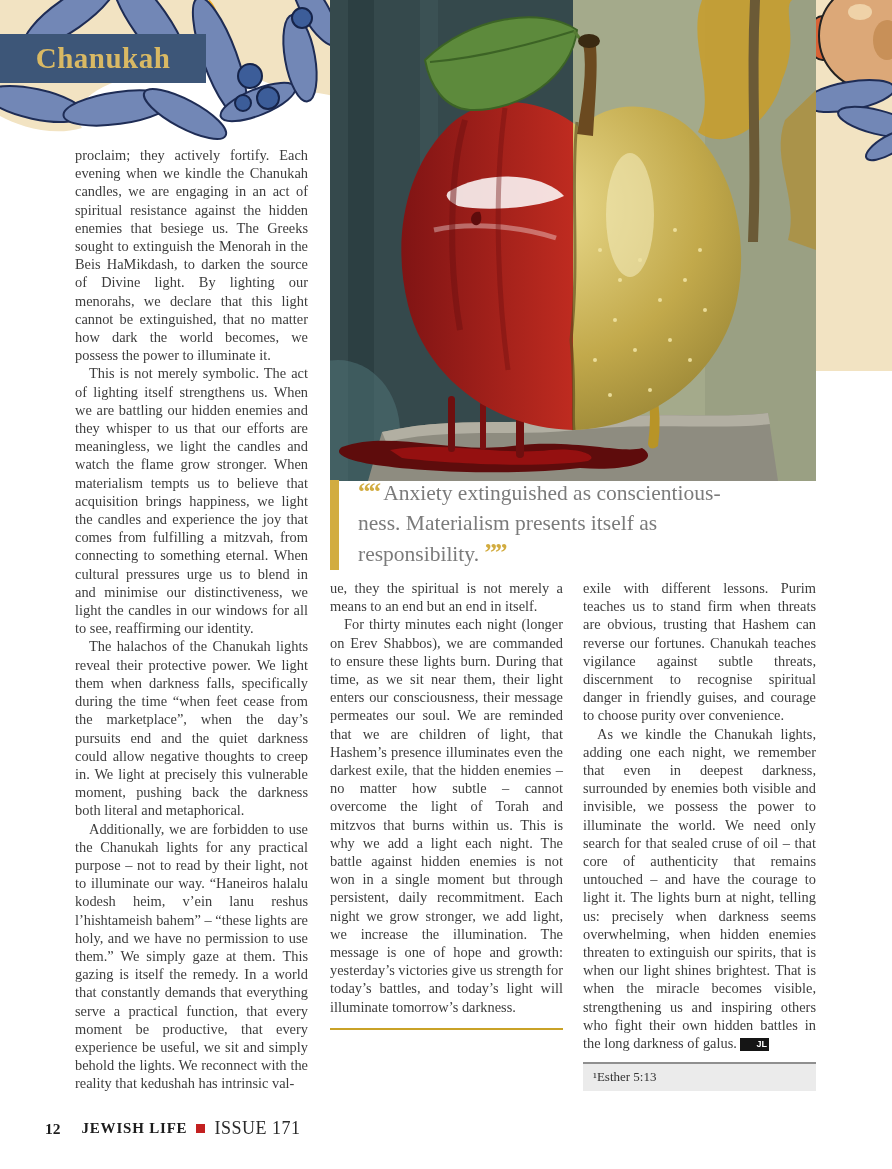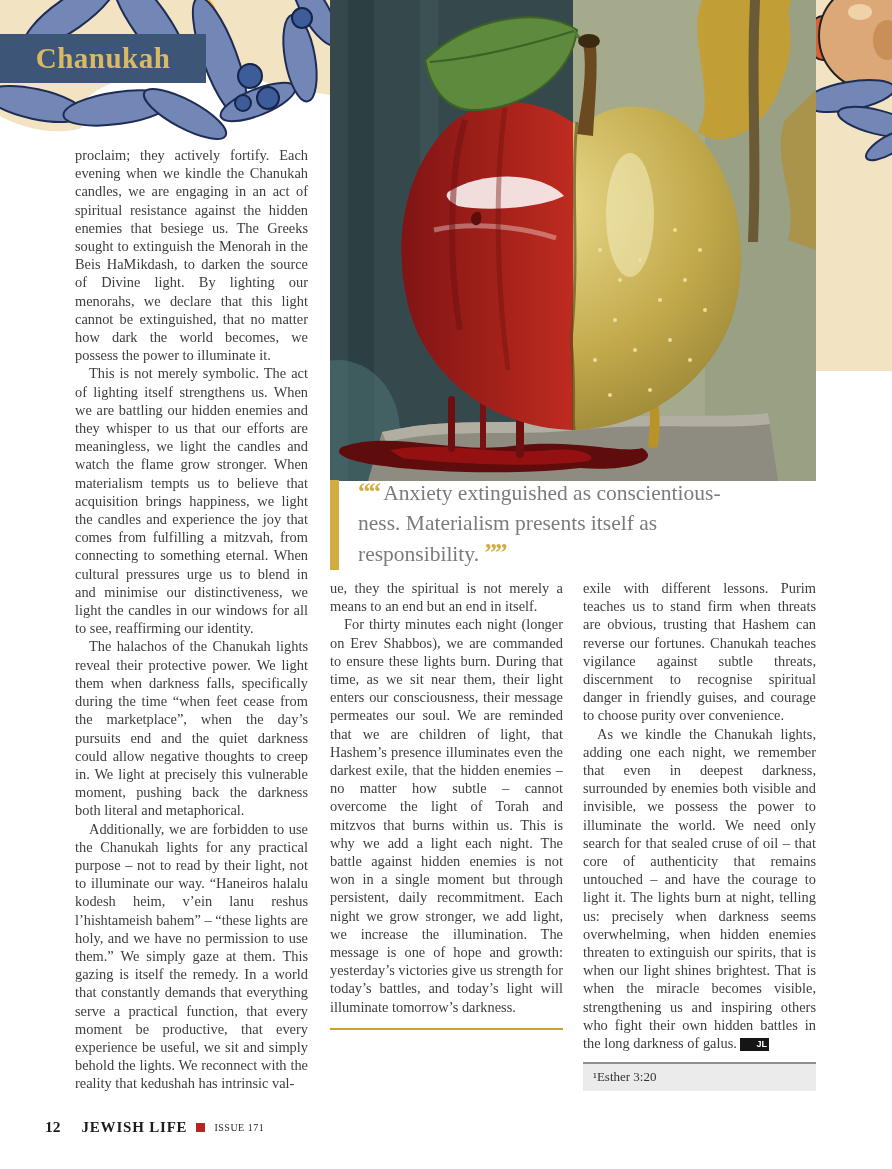--- a/index.html
+++ b/index.html
@@ -37,21 +37,21 @@
             font:bold 9px/11px "Liberation Sans",sans-serif;padding:1px 2px;
             vertical-align:1px;letter-spacing:0;}
   .footnote-box{margin-top:10px;background:#EBEBEB;border-top:2px solid #8f8f8f;
                 padding:5px 10px 6px 10px;font-size:13px;color:#333;}
 
   
   .footer{position:absolute;left:45px;top:1118px;display:flex;align-items:center;gap:9px;}
   .footer .pageno{font-size:15.5px;font-weight:bold;color:#1d1d1d;margin-right:12px;}
   .footer .mag{font-size:15px;font-weight:bold;letter-spacing:0.8px;color:#1d1d1d;}
   .footer .sq{width:9px;height:9px;background:#C32020;}
-  .footer .issue{font-size:10px;color:#2a2a2a;letter-spacing:0.5px;}
+  .footer .issue{font-size:18px;color:#2a2a2a;letter-spacing:0.5px;}
 </style>
 </head>
 <body>
 
 <div class="page">
 
   <svg class="header-deco" viewBox="0 0 330 150">
     <path d="M0 0 H330 V98 C302 134 252 118 212 126 C162 136 122 116 82 128 C52 137 18 126 0 116 Z" fill="#F2E3C2"></path>
     <ellipse cx="190" cy="116" rx="112" ry="46" fill="#ffffff"></ellipse>
     <ellipse cx="305" cy="128" rx="60" ry="36" fill="#ffffff"></ellipse>
@@ -190,21 +190,21 @@
     </div>
     <hr class="gold-rule">
   </div>
 
   <div class="col col-3">
     <div>
       <p>exile with different lessons. Purim teaches us to stand firm when threats are obvious, trusting that Hashem can reverse our fortunes. Chanukah teaches vigilance against subtle threats, discernment to recognise spiritual danger in friendly guises, and courage to choose purity over convenience.</p>
     </div>
     <p class="indent"><span>As we kindle the Chanukah lights, adding one each night, we remember that even in deepest darkness, surrounded by enemies both visible and invisible, we possess the power to illuminate the world. We need only search for that sealed cruse of oil – that core of authenticity that remains untouched – and have the courage to light it. The lights burn at night, telling us: precisely when darkness seems overwhelming, when hidden enemies threaten to extinguish our spirits, that is when our light shines brightest. That is when the miracle becomes visible, strengthening us and inspiring others who fight their own hidden battles in the long darkness of galus.</span> <span class="end-mark">JL</span></p>
     <div class="footnote-box">
-      <span>¹Esther 3:20</span>
+      <span>¹Esther 5:13</span>
     </div>
   </div>
 
   <div class="footer">
     <span class="pageno">12</span>
     <span class="mag">JEWISH LIFE</span>
     <span class="sq"></span>
     <span class="issue">ISSUE 171</span>
   </div>
 

